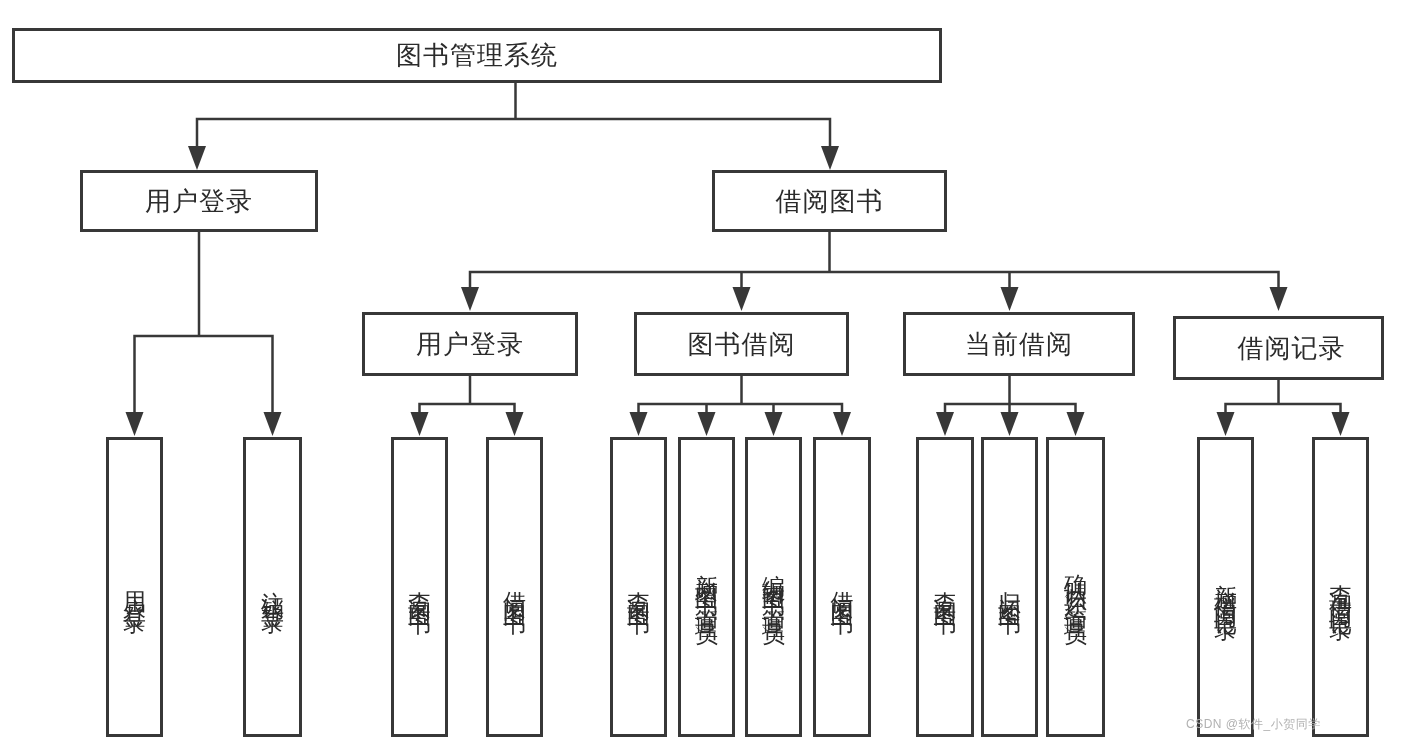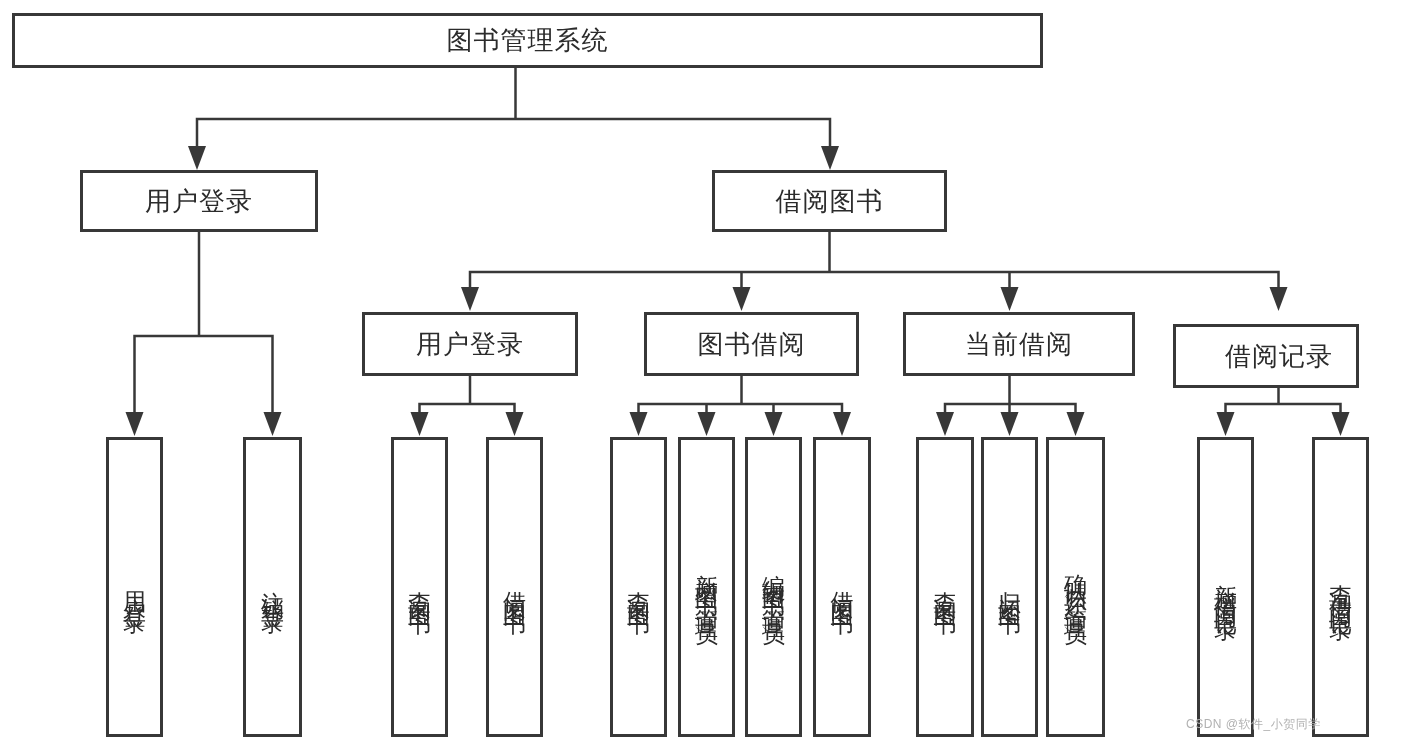--- a/index.html
+++ b/index.html
@@ -12,27 +12,27 @@
     position:absolute;box-sizing:border-box;background:#ffffff;
     border:3px solid #383838;display:flex;align-items:center;justify-content:center;
     z-index:2;
   }
   .h{font-size:26px;letter-spacing:1px;white-space:nowrap;}
   .v .vtext{
     writing-mode:vertical-rl;text-orientation:mixed;
     font-size:23px;letter-spacing:7px;line-height:1;white-space:nowrap;
   }
   
-  .b-root       {left:12px;  top:13px;  width:1031px;height:55px;}
+  .b-root       {left:12px;  top:28px;  width:930px;height:55px;}
   .b-userlogin  {left:80px;  top:170px; width:238px; height:62px;}
   .b-bookmgmt   {left:712px; top:170px; width:235px; height:62px;}
   .b-newbook    {left:362px; top:312px; width:216px; height:64px;}
-  .b-borrowing  {left:634px; top:312px; width:215px; height:64px;margin-left:10px;}
+  .b-borrowing  {left:634px; top:312px; width:215px; height:64px;}
   .b-current    {left:903px; top:312px; width:232px; height:64px;}
-  .b-records    {left:1173px;top:324px; width:186px; height:64px;padding-left:26px;}
+  .b-records    {left:1173px;top:316px; width:211px; height:64px;padding-left:26px;}
   .leaf{top:437px;height:300px;}
   .b-ul-login   {left:106px; width:57px;}
   .b-ul-logout  {left:243px; width:59px;}
   .b-nb-query   {left:391px; width:57px;}
   .b-nb-borrow  {left:486px; width:57px;}
   .b-bb-query   {left:610px; width:57px;}
   .b-bb-add     {left:678px; width:57px;}
   .b-bb-edit    {left:745px; width:57px;}
   .b-bb-borrow  {left:813px; width:58px;}
   .b-cb-query   {left:916px; width:58px;}

